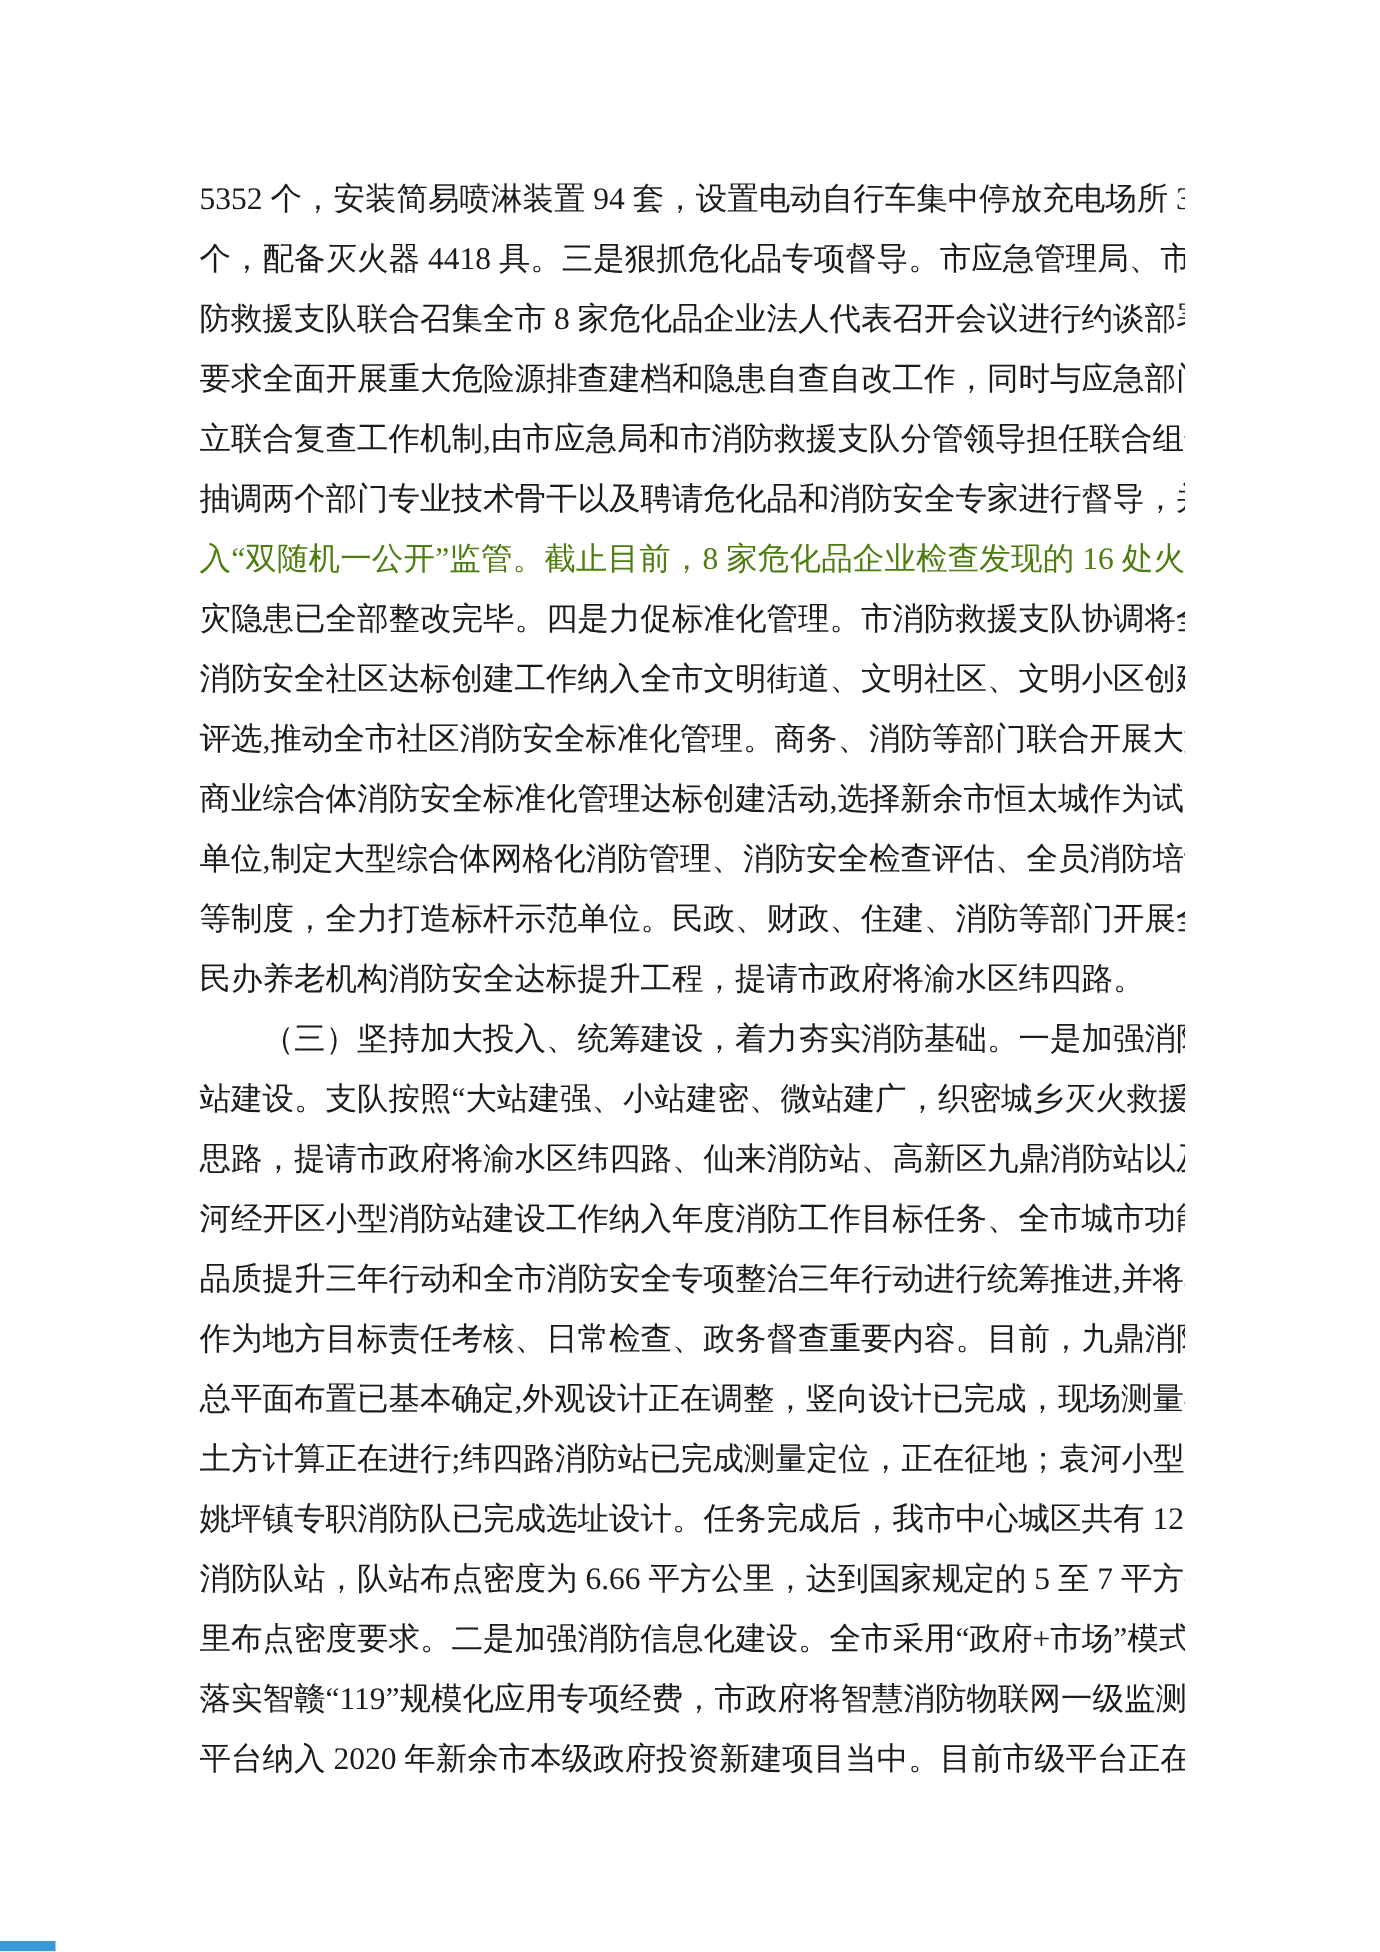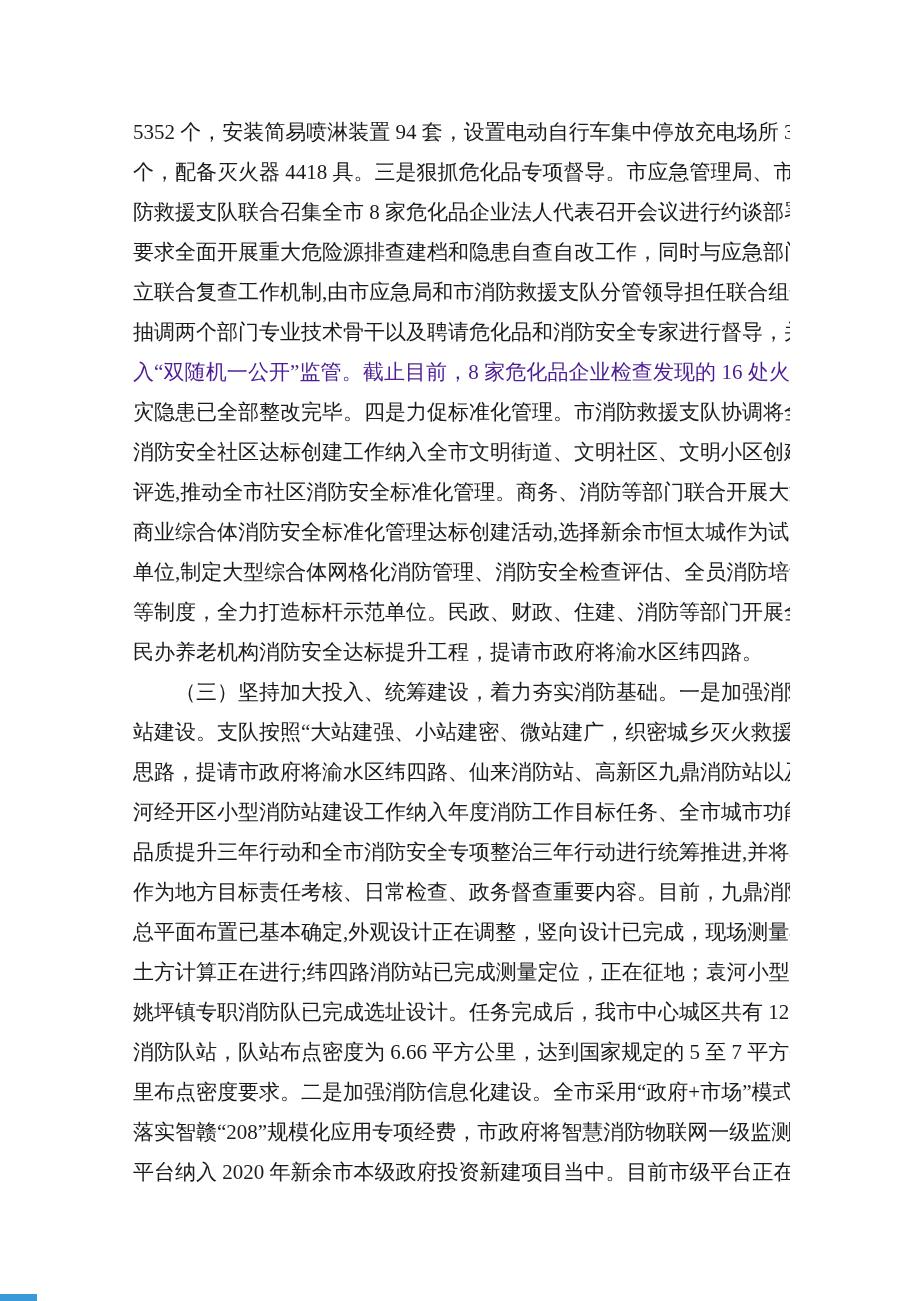--- a/index.html
+++ b/index.html
@@ -42,36 +42,36 @@
 <body>
 
 <div class="page">
   <div class="text-block">
       <div class="line" style="color: rgb(27, 27, 27);">5352 个，安装简易喷淋装置 94 套，设置电动自行车集中停放充电场所 303</div>
       <div class="line" style="color: rgb(27, 27, 27);">个，配备灭火器 4418 具。三是狠抓危化品专项督导。市应急管理局、市消</div>
       <div class="line" style="color: rgb(27, 27, 27);">防救援支队联合召集全市 8 家危化品企业法人代表召开会议进行约谈部署，</div>
       <div class="line" style="color: rgb(27, 27, 27);">要求全面开展重大危险源排查建档和隐患自查自改工作，同时与应急部门建</div>
       <div class="line" style="color: rgb(27, 27, 27);">立联合复查工作机制,由市应急局和市消防救援支队分管领导担任联合组长，</div>
       <div class="line" style="color: rgb(27, 27, 27);">抽调两个部门专业技术骨干以及聘请危化品和消防安全专家进行督导，并纳</div>
-      <div class="line" style="color: #4c1d95;">入“双随机一公开”监管。截止目前，8 家危化品企业检查发现的 16 处火</div>
+      <div class="line" style="color: #4d7c0f;">入“双随机一公开”监管。截止目前，8 家危化品企业检查发现的 16 处火</div>
       <div class="line" style="color: rgb(27, 27, 27);">灾隐患已全部整改完毕。四是力促标准化管理。市消防救援支队协调将全市</div>
       <div class="line" style="color: rgb(27, 27, 27);">消防安全社区达标创建工作纳入全市文明街道、文明社区、文明小区创建和</div>
       <div class="line" style="color: rgb(27, 27, 27);">评选,推动全市社区消防安全标准化管理。商务、消防等部门联合开展大型</div>
       <div class="line" style="color: rgb(27, 27, 27);">商业综合体消防安全标准化管理达标创建活动,选择新余市恒太城作为试点</div>
       <div class="line" style="color: rgb(27, 27, 27);">单位,制定大型综合体网格化消防管理、消防安全检查评估、全员消防培训</div>
       <div class="line" style="color: rgb(27, 27, 27);">等制度，全力打造标杆示范单位。民政、财政、住建、消防等部门开展全市</div>
       <div class="line para-end" style="color: rgb(27, 27, 27);">民办养老机构消防安全达标提升工程，提请市政府将渝水区纬四路。</div>
       <div class="line" style="color: rgb(27, 27, 27);">　　（三）坚持加大投入、统筹建设，着力夯实消防基础。一是加强消防</div>
       <div class="line" style="color: rgb(27, 27, 27);">站建设。支队按照“大站建强、小站建密、微站建广，织密城乡灭火救援网”</div>
       <div class="line" style="color: rgb(27, 27, 27);">思路，提请市政府将渝水区纬四路、仙来消防站、高新区九鼎消防站以及袁</div>
       <div class="line" style="color: rgb(27, 27, 27);">河经开区小型消防站建设工作纳入年度消防工作目标任务、全市城市功能与</div>
       <div class="line" style="color: rgb(27, 27, 27);">品质提升三年行动和全市消防安全专项整治三年行动进行统筹推进,并将其</div>
       <div class="line" style="color: rgb(27, 27, 27);">作为地方目标责任考核、日常检查、政务督查重要内容。目前，九鼎消防站</div>
       <div class="line" style="color: rgb(27, 27, 27);">总平面布置已基本确定,外观设计正在调整，竖向设计已完成，现场测量与</div>
       <div class="line" style="color: rgb(27, 27, 27);">土方计算正在进行;纬四路消防站已完成测量定位，正在征地；袁河小型站、</div>
       <div class="line" style="color: rgb(27, 27, 27);">姚坪镇专职消防队已完成选址设计。任务完成后，我市中心城区共有 12 个</div>
       <div class="line" style="color: rgb(27, 27, 27);">消防队站，队站布点密度为 6.66 平方公里，达到国家规定的 5 至 7 平方公</div>
       <div class="line" style="color: rgb(27, 27, 27);">里布点密度要求。二是加强消防信息化建设。全市采用“政府+市场”模式，</div>
-      <div class="line" style="color: rgb(27, 27, 27);">落实智赣“208”规模化应用专项经费，市政府将智慧消防物联网一级监测</div>
+      <div class="line" style="color: rgb(27, 27, 27);">落实智赣“119”规模化应用专项经费，市政府将智慧消防物联网一级监测</div>
       <div class="line" style="color: rgb(27, 27, 27);">平台纳入 2020 年新余市本级政府投资新建项目当中。目前市级平台正在商</div>
     </div>
   <div class="corner-badge" style="background: rgb(58, 154, 217);"></div>
 </div>
 
 </body></html>

